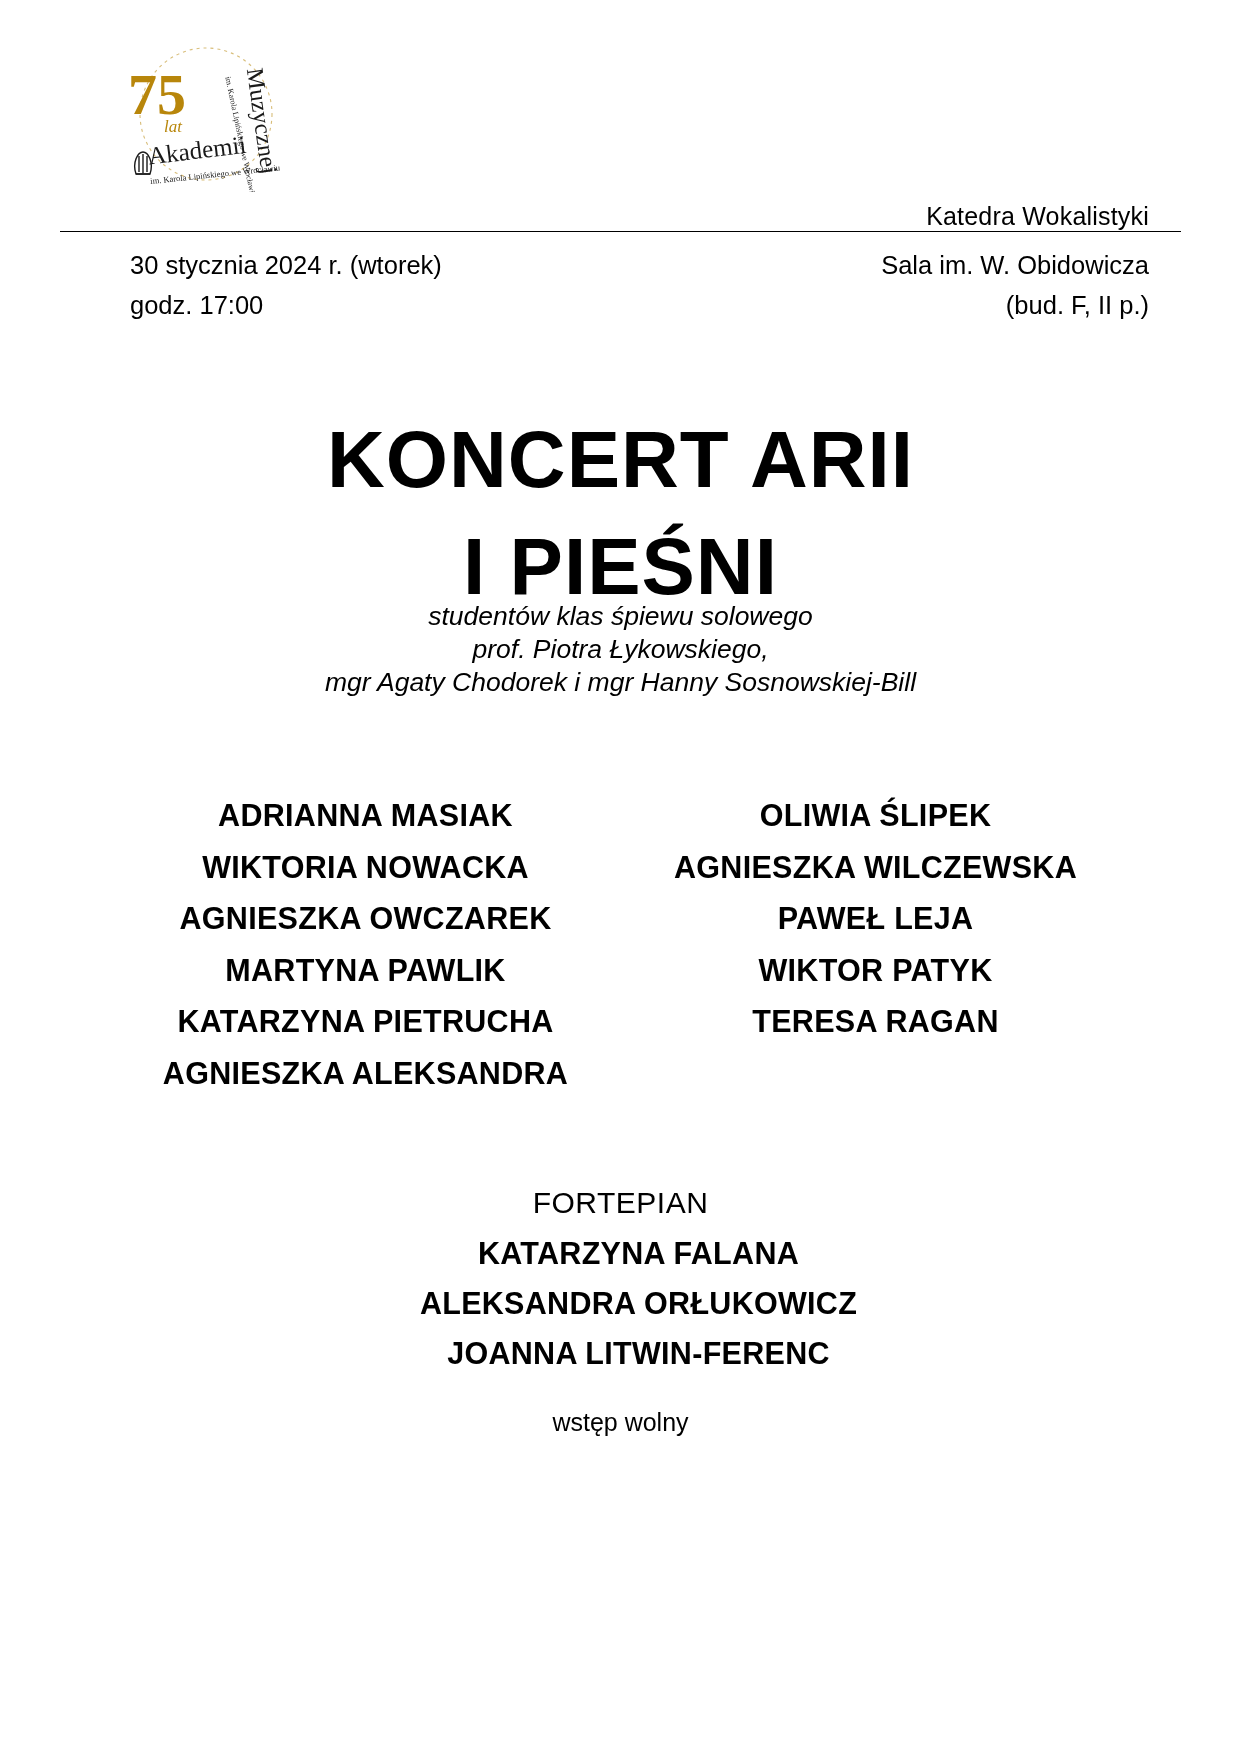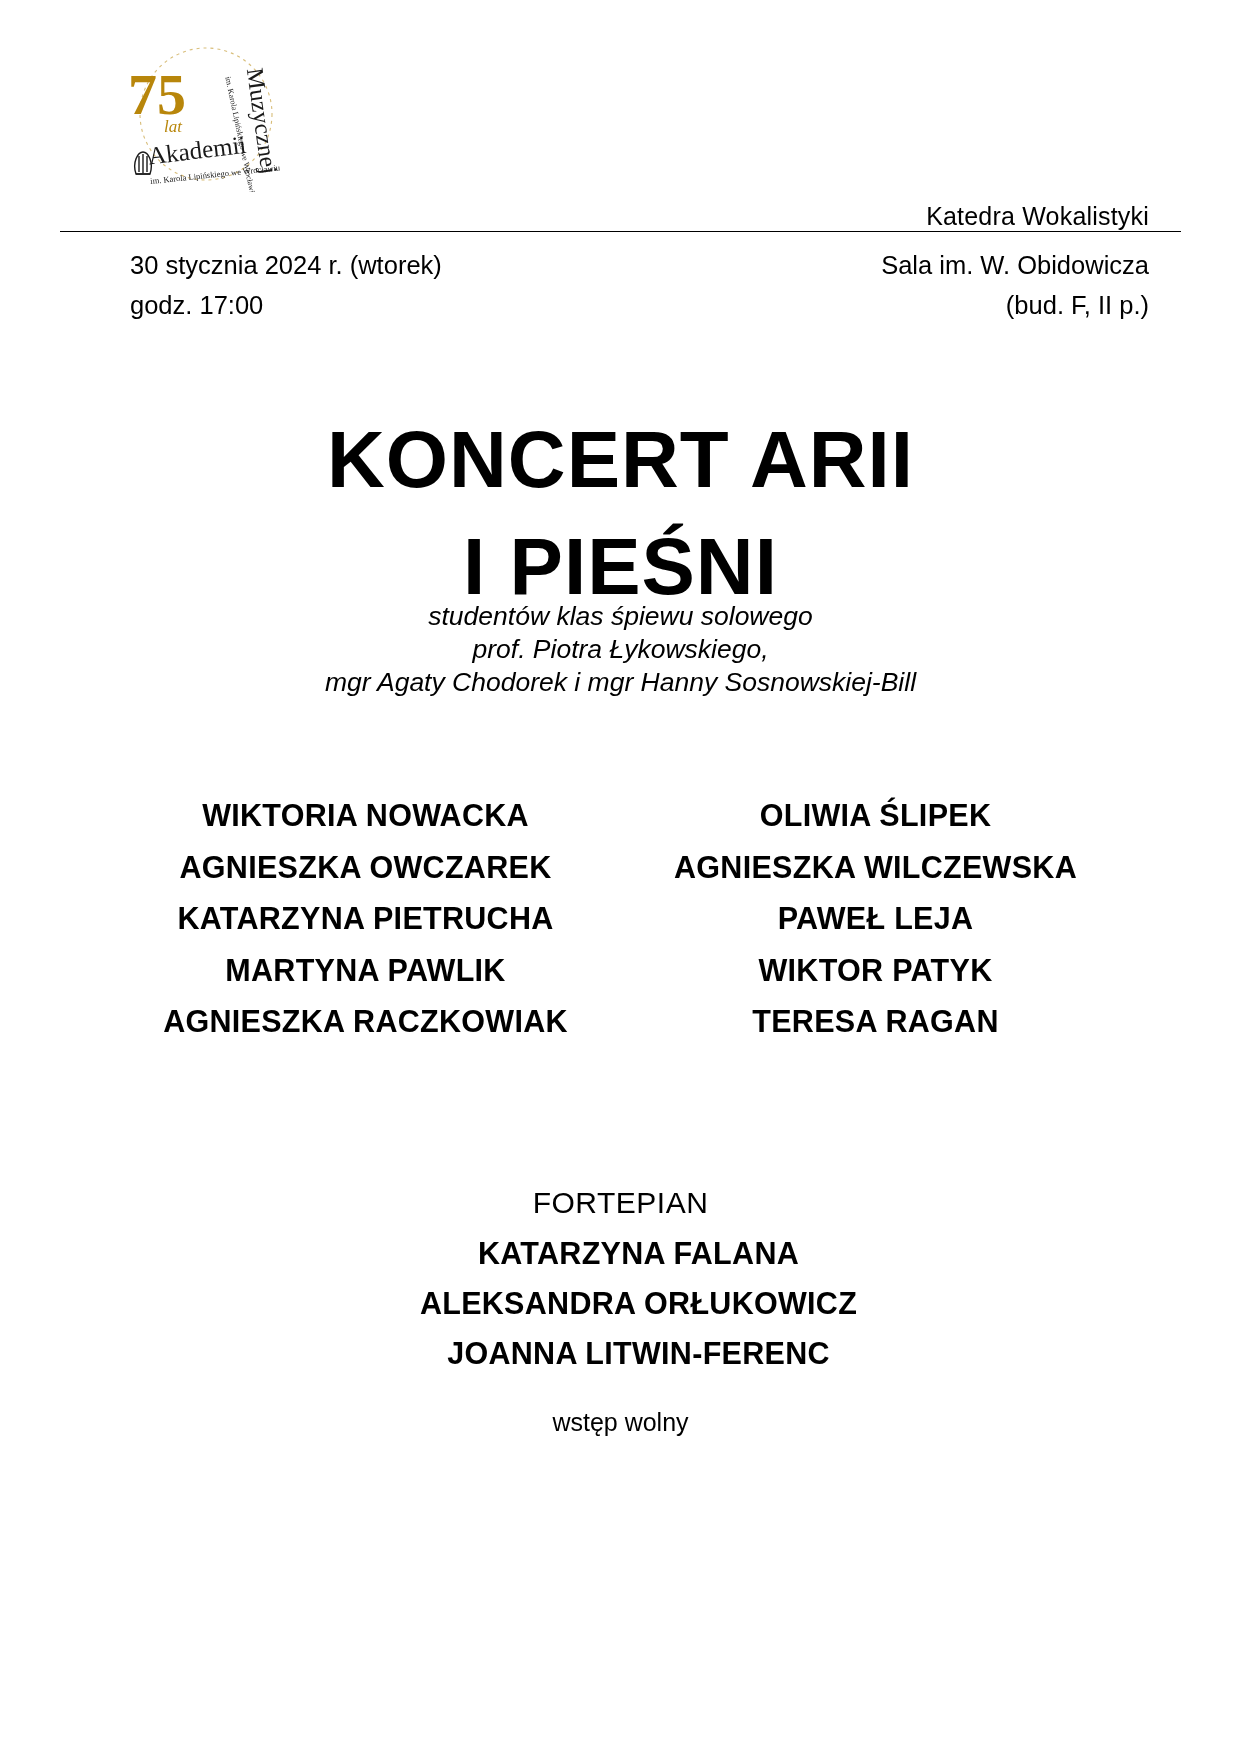--- a/index.html
+++ b/index.html
@@ -204,25 +204,26 @@
   </h1>
 
   <div class="subtitle">
     <div>studentów klas śpiewu solowego</div>
     <div>prof. Piotra Łykowskiego,</div>
     <div>mgr Agaty Chodorek i mgr Hanny Sosnowskiej-Bill</div>
   </div>
 
   <div class="performers">
     <div class="col">
+      <div>ADRIANNA MASIAK</div>
       <div>WIKTORIA NOWACKA</div>
       <div>AGNIESZKA OWCZAREK</div>
+      <div>MARTYNA PAWLIK</div>
       <div>KATARZYNA PIETRUCHA</div>
-      <div>MARTYNA PAWLIK</div>
-      <div>AGNIESZKA RACZKOWIAK</div>
+      <div>AGNIESZKA ALEKSANDRA</div>
     </div>
     <div class="col">
       <div>OLIWIA ŚLIPEK</div>
       <div>AGNIESZKA WILCZEWSKA</div>
       <div>PAWEŁ LEJA</div>
       <div>WIKTOR PATYK</div>
       <div>TERESA RAGAN</div>
     </div>
   </div>
 

